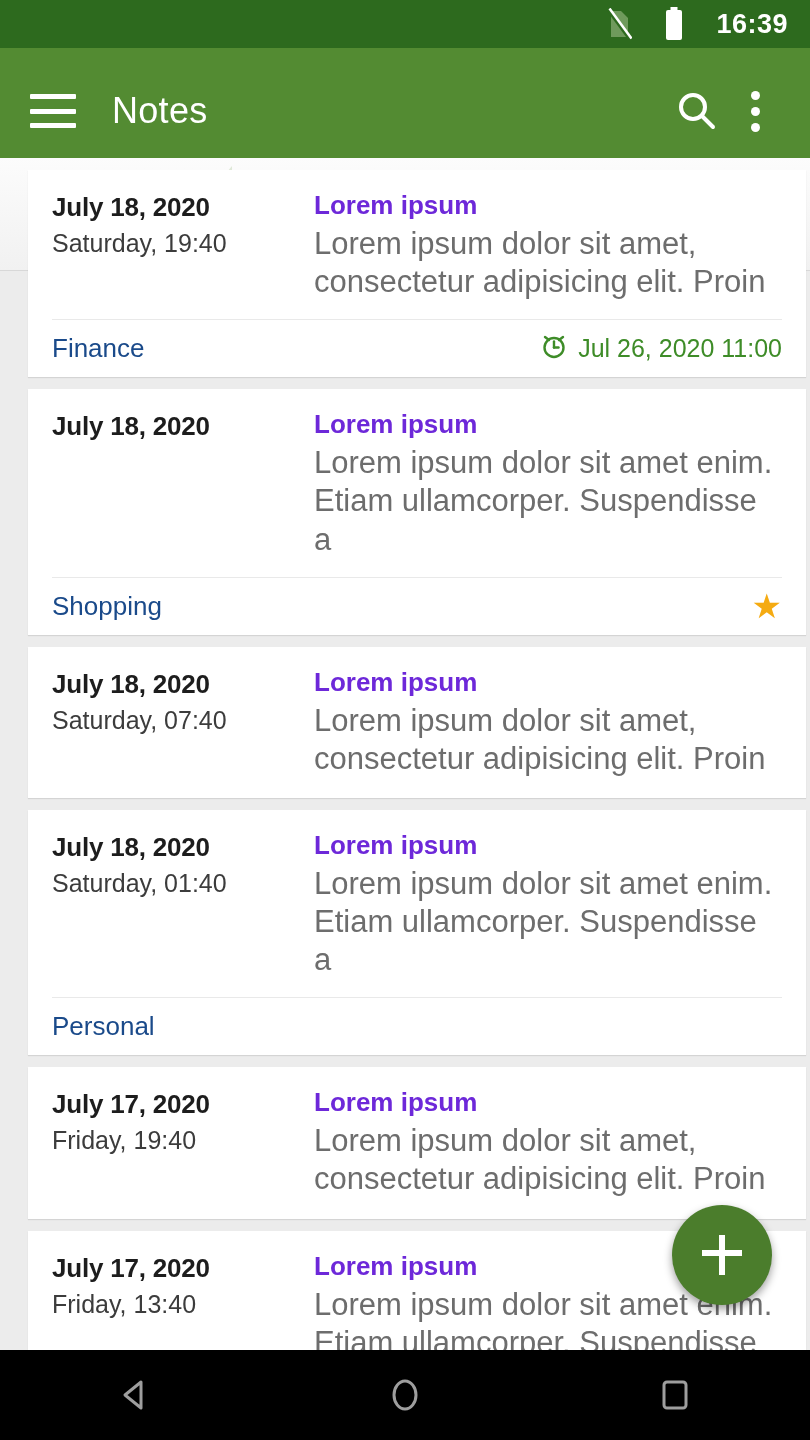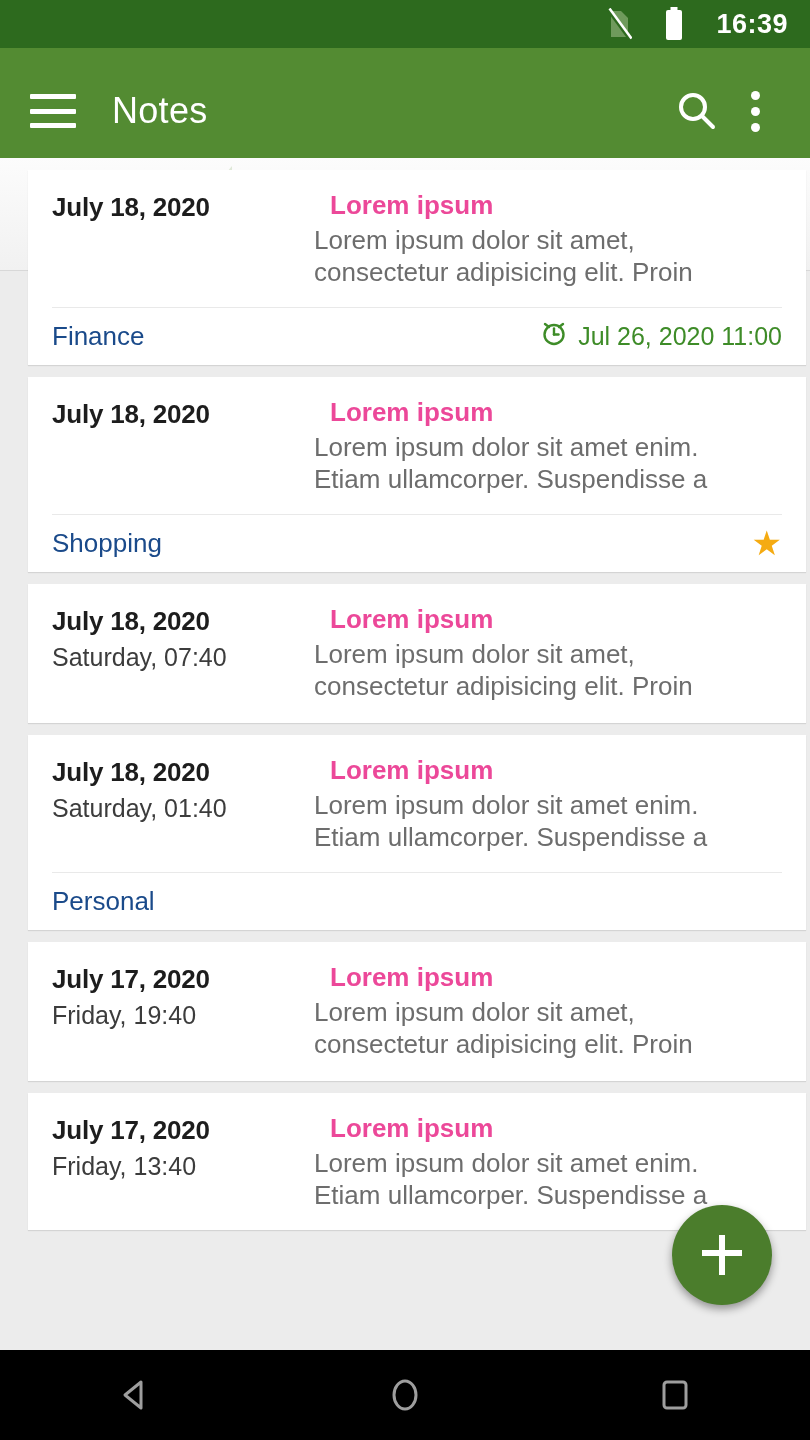--- a/index.html
+++ b/index.html
@@ -59,22 +59,22 @@
 
   
   .list { padding:12px 16px 0 16px; }
   .card { background:#ffffff; margin-bottom:12px; padding:20px 24px 0 24px;
           box-shadow:0 1px 1px rgba(0,0,0,.10); }
   .card-body { display:flex; padding-bottom:18px; }
   .col-date { width:262px; flex:none; padding-top:2px; }
   .note-date { font-size:26px; font-weight:bold; color:#1d1d1d; letter-spacing:-.2px; }
   .note-day { font-size:25px; color:#3c3c3c; margin-top:6px; }
   .col-text { flex:1; min-width:0; }
-  .note-title { font-size:26px; font-weight:bold; color:#ec4899;margin-left:16px; }
-  .note-preview { font-size:26px; color:#6d6d6d; line-height:1.23; margin-top:4px;
+  .note-title { font-size:26px; font-weight:bold; color:#6d28d9; }
+  .note-preview { font-size:31px; color:#6d6d6d; line-height:1.23; margin-top:4px;
                   white-space:pre-line; }
   .card-footer {
     border-top:1px solid #e9e9e9;
     height:58px; display:flex; align-items:center;
   }
   .category { font-size:26px; color:#1a4a8a; }
   .footer-right { margin-left:auto; display:flex; align-items:center; gap:10px; }
   .reminder { display:flex; align-items:center; gap:10px; color:#3e8c28; font-size:25px; }
   .star { color:#f5ab12; font-size:34px; line-height:1; }
 
@@ -152,20 +152,21 @@
     <div class="month-label">Juli 2020</div>
     <div class="month-count">72</div>
   </div>
 
   <div class="clip">
     <div class="list" id="note-list">
         <div class="card">
           <div class="card-body">
             <div class="col-date">
               <div class="note-date">July 18, 2020</div>
+              <div class="note-day">Saturday, 19:40</div>
             </div>
             <div class="col-text">
               <div class="note-title">Lorem ipsum</div>
               <div class="note-preview">Lorem ipsum dolor sit amet,
 consectetur adipisicing elit. Proin</div>
             </div>
           </div>
           <div class="card-footer">
             <span class="category">Finance</span>
             <span class="footer-right">

